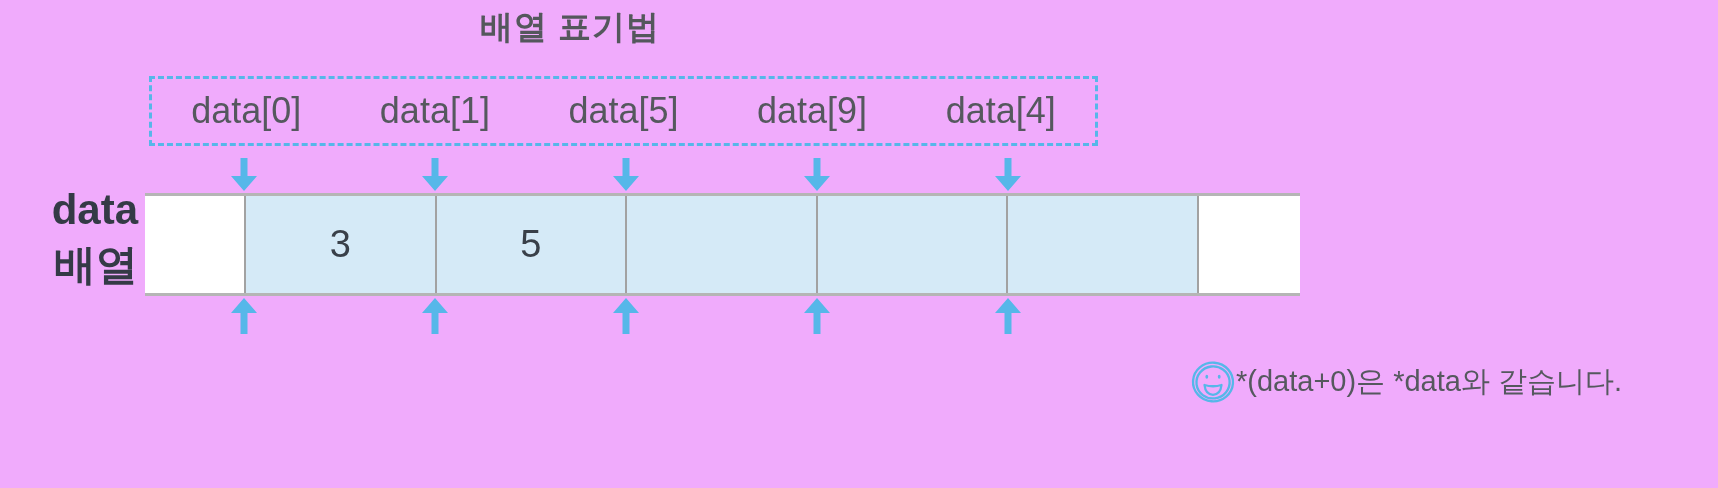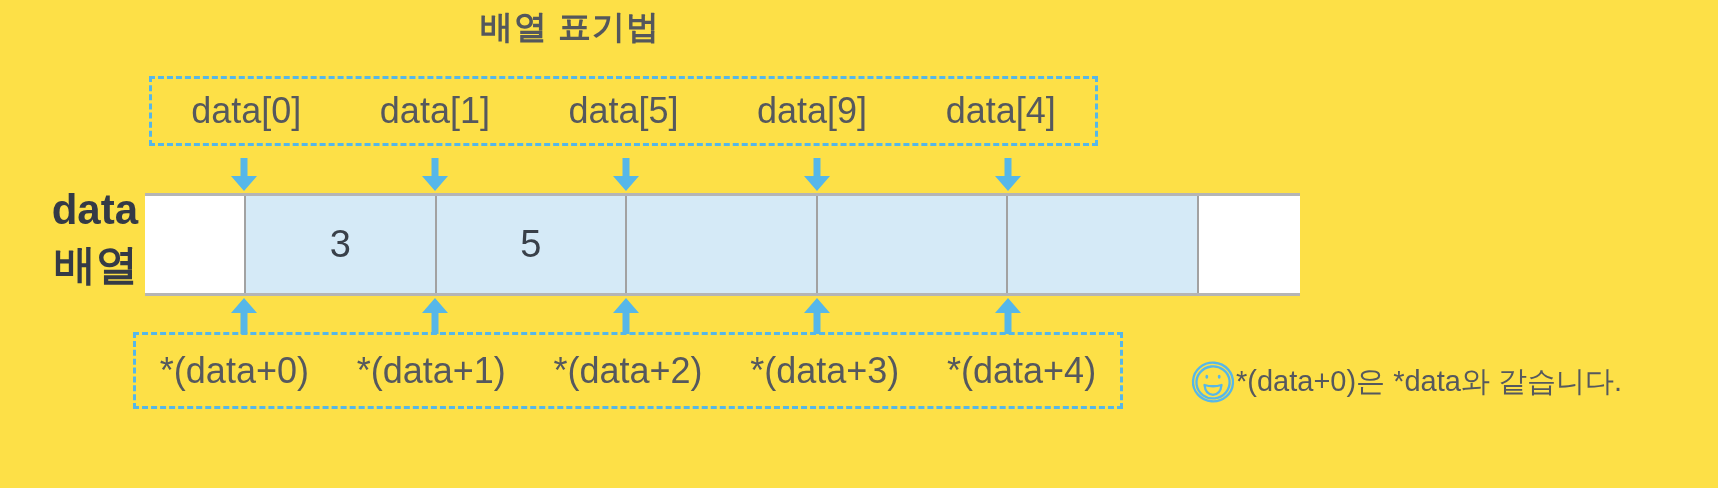--- a/index.html
+++ b/index.html
@@ -7,21 +7,21 @@
     --cell-fill:#d5eaf7;
     --band-line:#b5b5b5;
     --cell-divider:#a2a2a2;
     --title-text:#54575c;
     --label-text:#55585e;
     --array-name-text:#343a46;
     --value-text:#394049;
   }
   html,body{margin:0;padding:0;background:#fff;}
   .canvas{
-    position:relative;width:1718px;height:488px;background:#fde047;overflow:hidden;
+    position:relative;width:1718px;height:488px;background:#f0abfc;overflow:hidden;
     font-family:"Liberation Sans","DejaVu Sans",sans-serif;
   }
   .title{
     position:absolute;text-align:center;font-size:33px;font-weight:700;
     color:var(--title-text);letter-spacing:1px;
   }
   .top-title{left:0;width:1140;top:5px;width:1140px;}
   .bottom-title{left:150px;width:990px;top:437px;}
   .dash-box{
     position:absolute;border:3px dashed var(--accent-blue);box-sizing:border-box;
@@ -137,27 +137,20 @@
     <svg width="26" height="36" viewBox="0 0 26 36">
         <path d="M13 0 L26 15 H16.5 V36 H9.5 V15 H0 Z"></path>
       </svg>
   </div>
   <div class="arrow" style="left:995px;top:298px;">
     <svg width="26" height="36" viewBox="0 0 26 36">
         <path d="M13 0 L26 15 H16.5 V36 H9.5 V15 H0 Z"></path>
       </svg>
   </div>
 
-  <div class="dash-box bottom-box">
-    <span class="code-label">*(data+0)</span>
-    <span class="code-label">*(data+1)</span>
-    <span class="code-label">*(data+2)</span>
-    <span class="code-label">*(data+3)</span>
-    <span class="code-label">*(data+4)</span>
-  </div>
 
 
   <div class="note">
     <span class="smiley">
       <svg width="46" height="46" viewBox="0 0 46 46" fill="none" stroke="currentColor" stroke-width="2.3" stroke-linecap="round" stroke-linejoin="round">
         <ellipse cx="23" cy="23" rx="20" ry="19.3" transform="rotate(4 23 23)"></ellipse>
         <ellipse cx="23" cy="23.4" rx="16.6" ry="16" transform="rotate(-7 23 23)"></ellipse>
         <ellipse cx="16.8" cy="17.8" rx="1.4" ry="2" fill="currentColor" stroke="none"></ellipse>
         <ellipse cx="29.2" cy="17.8" rx="1.4" ry="2" fill="currentColor" stroke="none"></ellipse>
         <path d="M14.5 26 Q23 28.5 31.5 26 Q30.5 35.5 23 35.8 Q15.5 35.5 14.5 26 Z"></path>

